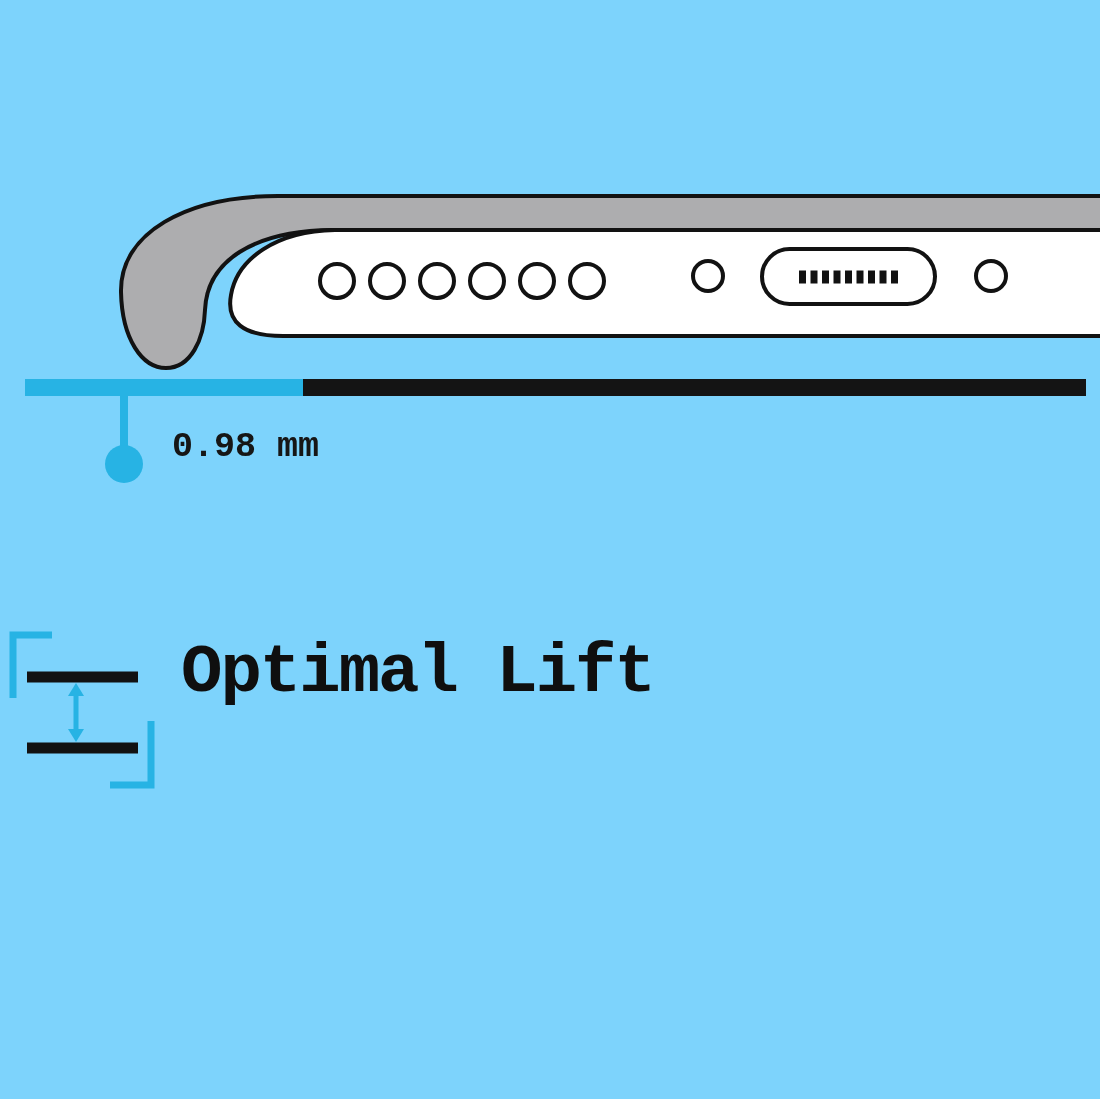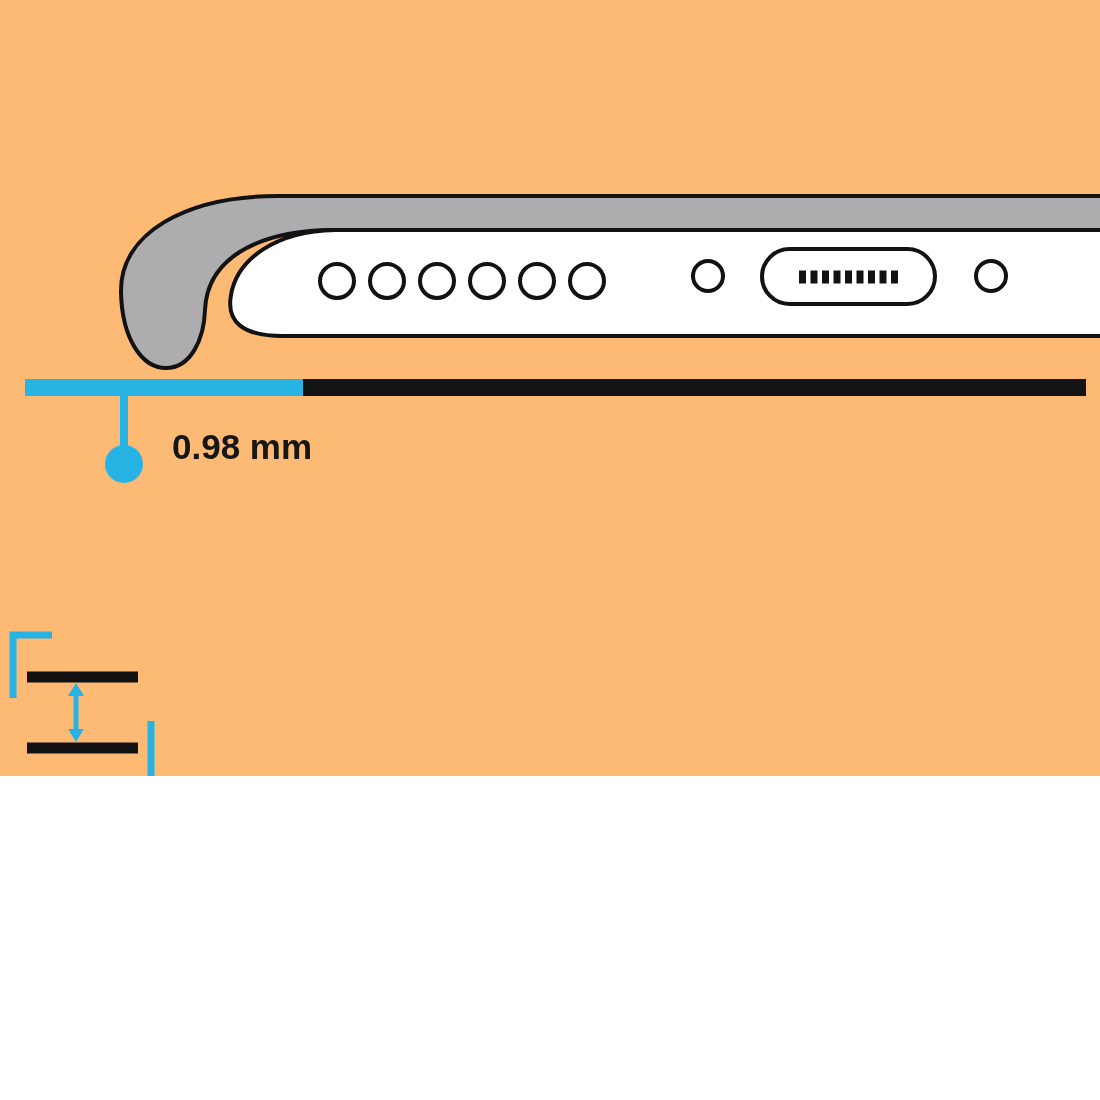--- a/index.html
+++ b/index.html
@@ -4,24 +4,24 @@
 <style>
   :root{
     --accent:#27b3e4;
     --case_gray:#adadaf;
     --outline:#121212;
     --bar_dark:#141414;
   }
   html,body{margin:0;padding:0;background:#ffffff;}
   .canvas{
     position:relative;
-    width:1100px;height:776px;
-    background:#fdba74;
+    width:1100px;height:1099px;
+    background:#7dd3fc;
     overflow:hidden;
-    font-family:Liberation Sans, sans-serif;
+    font-family:Liberation Mono, monospace;
   }
   svg{display:block;}
   .case-shell{fill:var(--case_gray);stroke:var(--outline);stroke-width:4;stroke-linejoin:round;}
   .phone-body{fill:#ffffff;stroke:var(--outline);stroke-width:4;stroke-linejoin:round;}
   .hole{fill:#ffffff;stroke:var(--outline);stroke-width:4;}
   .port{fill:#ffffff;stroke:var(--outline);stroke-width:4;}
   .pins{stroke:var(--outline);stroke-width:13;}
   .bar-accent{fill:var(--accent);}
   .bar-dark{fill:var(--bar_dark);}
   .measure-line{fill:var(--accent);}
@@ -87,14 +87,15 @@
   <svg width="175" height="180" viewBox="0 0 175 180" style="position:absolute;left:0;top:618px;">
     <path class="bracket" d="M 52 17 L 13 17 L 13 80"></path>
     <path class="bracket" d="M 110 167 L 151 167 L 151 103"></path>
     <line class="layer-bar" x1="27" y1="59" x2="138" y2="59"></line>
     <line class="layer-bar" x1="27" y1="130" x2="138" y2="130"></line>
     <line class="arrow-line" x1="76" y1="74" x2="76" y2="115"></line>
     <polygon class="arrow-head" points="76,65 68,78 84,78"></polygon>
     <polygon class="arrow-head" points="76,124 68,111 84,111"></polygon>
   </svg>
 
+  <div class="feature-title">Optimal Lift</div>
 
 </div>
 
 </body></html>

